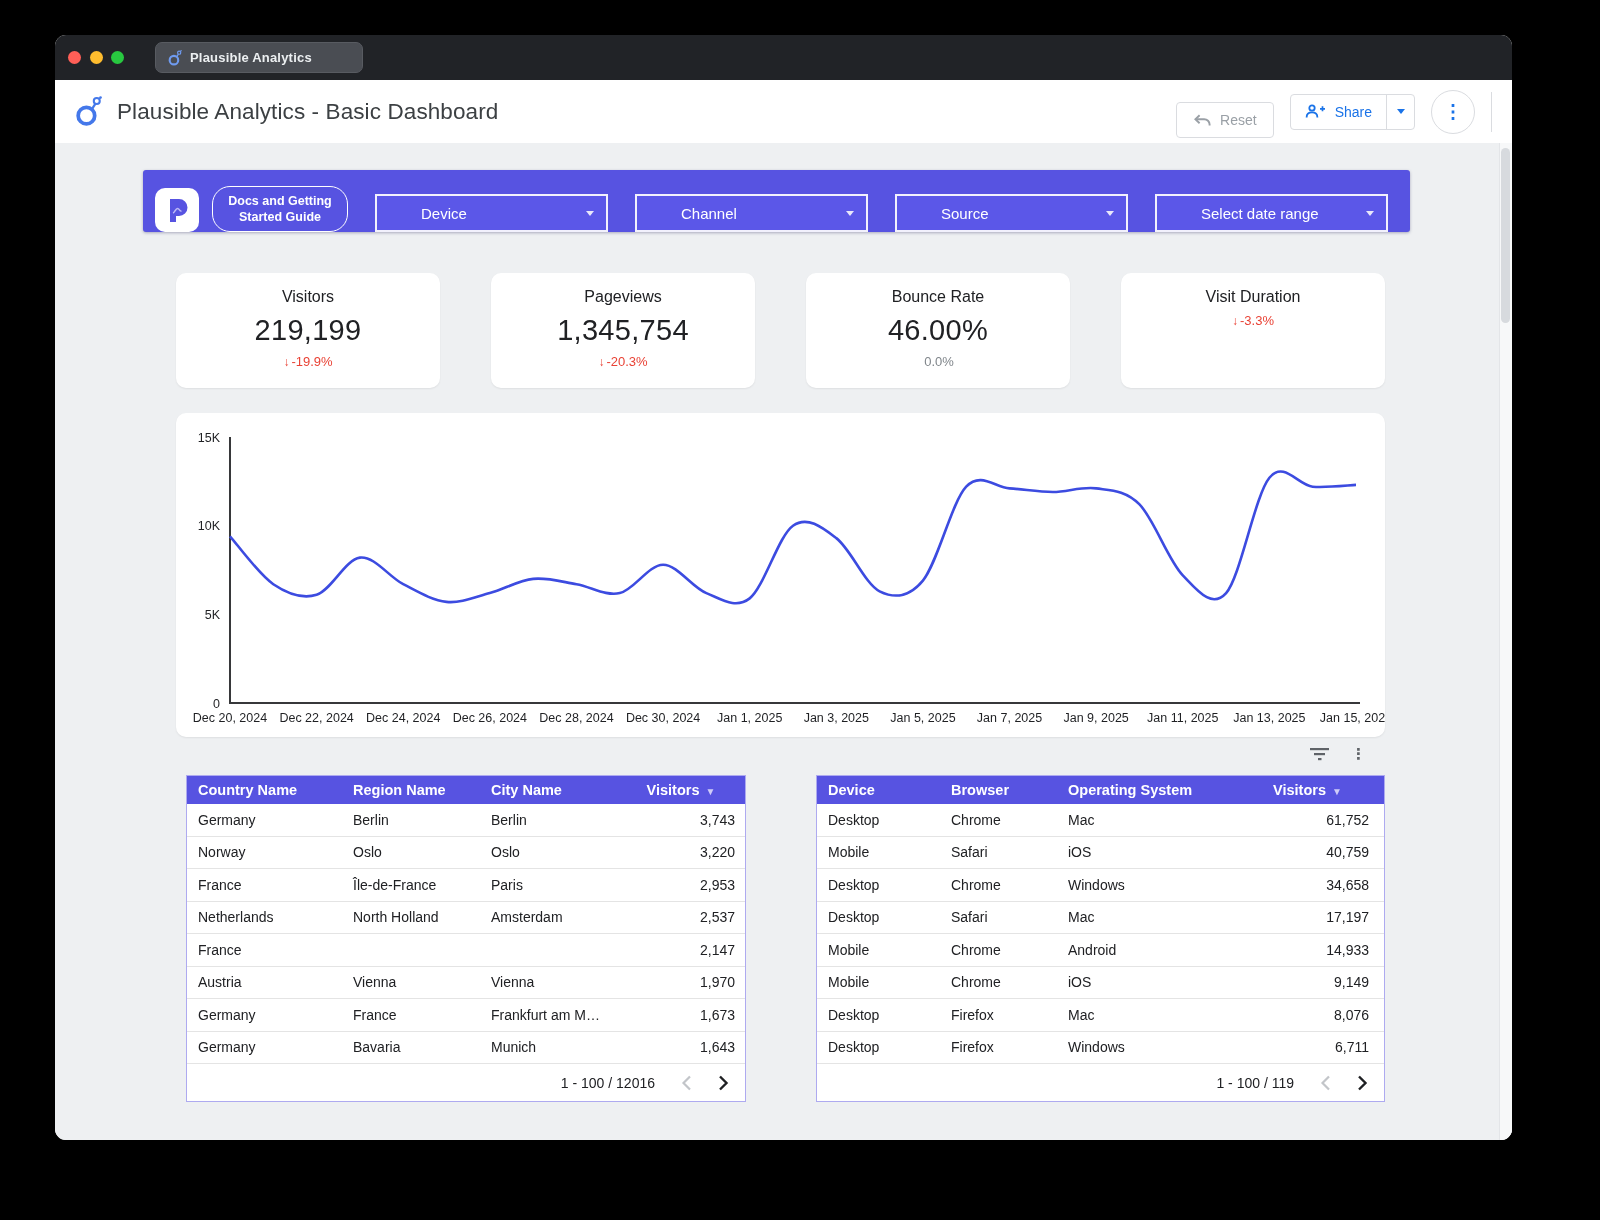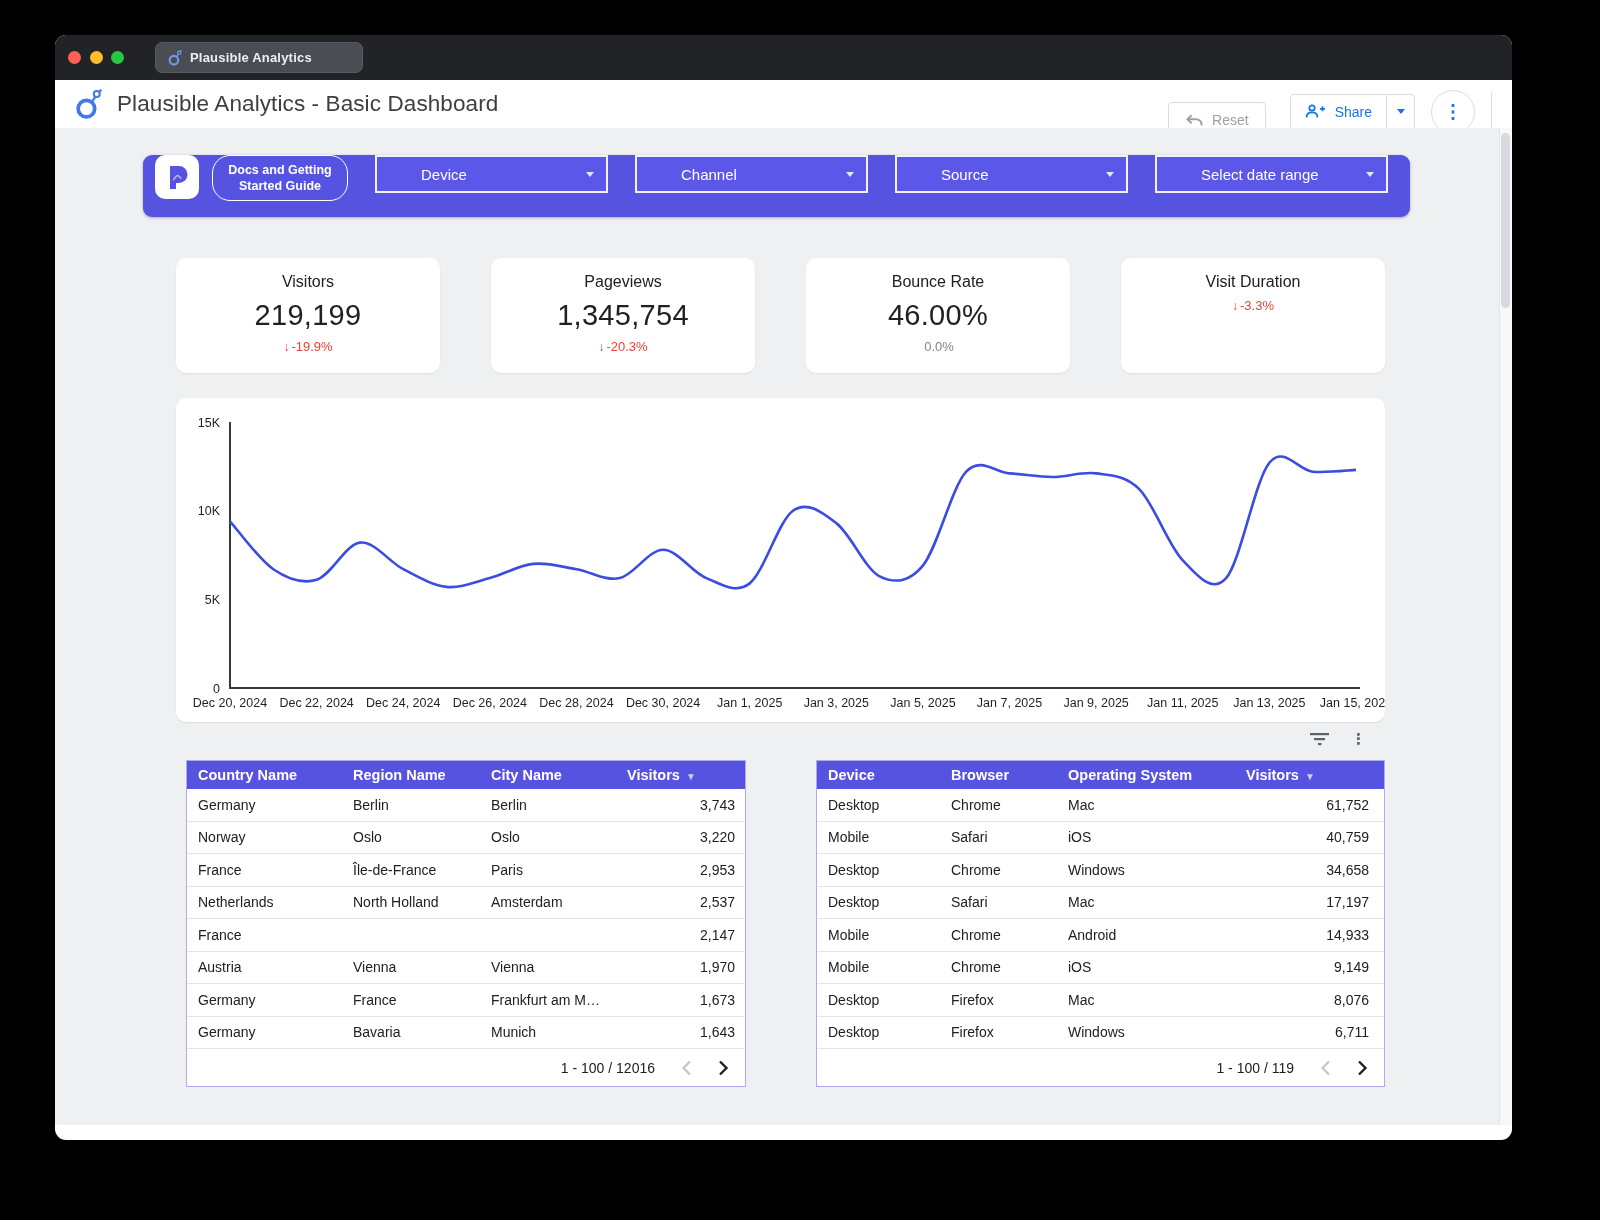--- a/index.html
+++ b/index.html
@@ -13,43 +13,43 @@
   
   .titlebar { position:relative; height:45px; background:#212327; }
   .traffic { position:absolute; top:16px; left:13px; display:flex; gap:8.5px; }
   .light { width:13px; height:13px; border-radius:50%; }
   .light.red{ background:#ff5f57; } .light.yellow{ background:#febc2e; } .light.green{ background:#28c840; }
   .tab { position:absolute; left:100px; top:7px; width:208px; height:31px; background:#4a4d53;
          border:1px solid #585b61; border-radius:7px; display:flex; align-items:center; padding-left:12px; gap:8px; }
   .tab-title { color:#eceff1; font-size:13px; font-weight:700; letter-spacing:.2px; }
 
   
-  .header { position:relative; height:48px; background:#fff; display:flex; align-items:center; }
+  .header { position:relative; height:63px; background:#fff; display:flex; align-items:center; }
   .logo-favicon { margin-left:20px; }
   .page-title { margin-left:15px; font-size:22.5px; color:#3c4043; letter-spacing:.1px; }
   .header-right { position:absolute; right:20px; top:0; height:63px; display:flex; align-items:center; gap:16px; }
   .btn { height:36px; border:1px solid #dadce0; border-radius:4px; background:#fff;
          display:flex; align-items:center; font-size:14px; font-weight:500; cursor:default; }
   .reset-btn { padding:0 16px; gap:8px; color:#9aa0a6;margin-top:16px; }
-  .share-btn { color:#1a73e8; padding:0;margin-left:8px; }
+  .share-btn { color:#1a73e8; padding:0; }
   .share-main { display:flex; align-items:center; gap:9px; padding:0 14px; height:100%; }
   .share-caret-box { width:28px; height:100%; border-left:1px solid #dadce0; display:flex; align-items:center; justify-content:center; }
   .caret-down-blue { width:0; height:0; border-left:4.5px solid transparent; border-right:4.5px solid transparent; border-top:5px solid #1a73e8; }
   .kebab-btn { width:44px; height:44px; border:1px solid #dadce0; border-radius:50%; background:#fff;
                display:flex; align-items:center; justify-content:center; color:#1a73e8; font-size:19px; font-weight:700; }
   .hdr-divider { width:1px; height:40px; background:#dadce0; }
 
   
   .content { position:relative; height:997px; background:#eef0f2; }
   .scrollbar-track { position:absolute; right:0; top:0; width:13px; height:100%; background:#f7f8f9; border-left:1px solid #e3e5e8; }
   .scrollbar-thumb { position:absolute; right:2px; top:5px; width:9px; height:175px; background:#d7dade; border-radius:5px; }
 
   
   .filter-bar { position:absolute; left:88px; top:27px; width:1267px; height:62px; background:#5753e1;
-                border-radius:9px; display:flex; align-items:flex-start; padding:0 12px; box-shadow:0 1px 3px rgba(40,40,90,.35); }
+                border-radius:3px; display:flex; align-items:flex-end; padding:0 12px; box-shadow:0 1px 3px rgba(40,40,90,.35); }
   .plausible-logo { width:44px; height:44px; background:#fff; border-radius:10px; display:flex; align-items:center; justify-content:center; }
   .docs-btn { margin-left:13px; width:136px; height:46px; border:1.5px solid #fff; border-radius:18px;
               color:#fff; font-size:12.5px; font-weight:700; display:flex; align-items:center; justify-content:center;
               text-align:center; line-height:1.3; background:transparent; padding:0 6px; }
   .filter-dd { width:233px; height:38px; margin-left:27px; border:2px solid #f2f1fd; background:#5b57e8;
                display:flex; align-items:center; justify-content:space-between; padding:0 12px 0 44px; }
   .filter-dd:first-of-type { margin-left:11px; }
   .filter-dd .dd-label { color:#fff; font-size:15px; }
   .caret-down-white { width:0; height:0; border-left:4.5px solid transparent; border-right:4.5px solid transparent; border-top:5px solid #e8e7fb; }
 
@@ -73,21 +73,21 @@
 
   
   .dtable { position:absolute; top:632px; background:#fff; border:1px solid #aeaaf0; }
   .dtable.left { left:131px; width:560px; }
   .dtable.right { left:761px; width:569px; }
   .tgrid { display:grid; align-items:center; }
   .dtable.left .tgrid { grid-template-columns:155px 138px 1fr 118px; }
   .dtable.right .tgrid { grid-template-columns:123px 117px 1fr 138px; }
   .thead { height:28px; background:#5753e1; }
   .th { color:#fff; font-size:14.5px; font-weight:700; padding-left:11px; white-space:nowrap; }
-  .th.num { text-align:left; padding-right:10px; padding-left:0; }
+  .th.num { text-align:center; padding-right:10px; padding-left:0; }
   .sort-caret { font-size:10px; color:#cfccf8; margin-left:6px; }
   .trow { height:32.5px; border-bottom:1px solid #e4e4e4; }
   .tcell { font-size:14px; color:#202124; padding-left:11px; white-space:nowrap; overflow:hidden; }
   .tcell.c3 { text-align:right; padding-right:10px; padding-left:0; }
   .dtable.right .tcell.c3 { padding-right:15px; }
   .dtable.right .th.num { padding-right:15px; }
   .tfoot { height:37px; display:flex; align-items:center; justify-content:flex-end; padding-right:16px; gap:26px; }
   .range { font-size:14px; color:#202124; }
   .pgbtn { display:flex; align-items:center; }
 </style>

